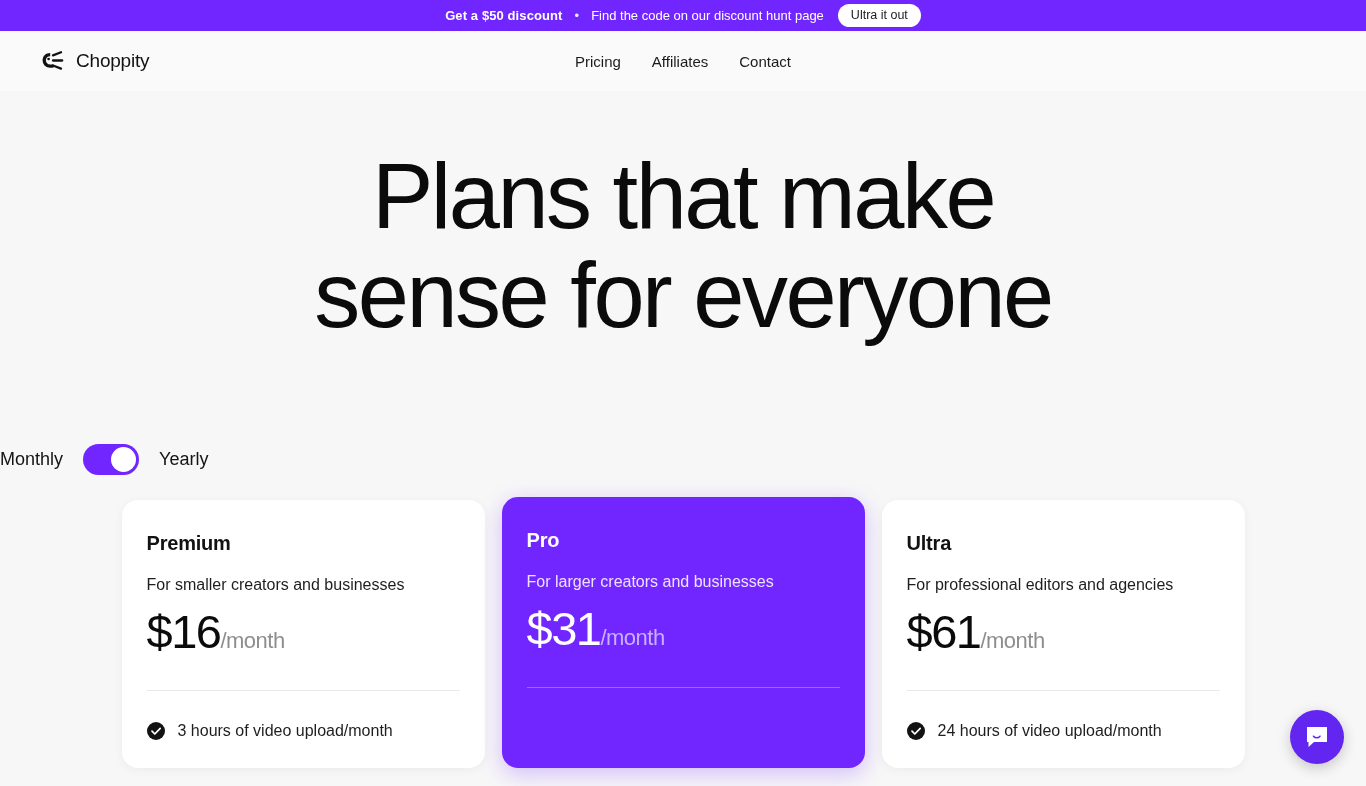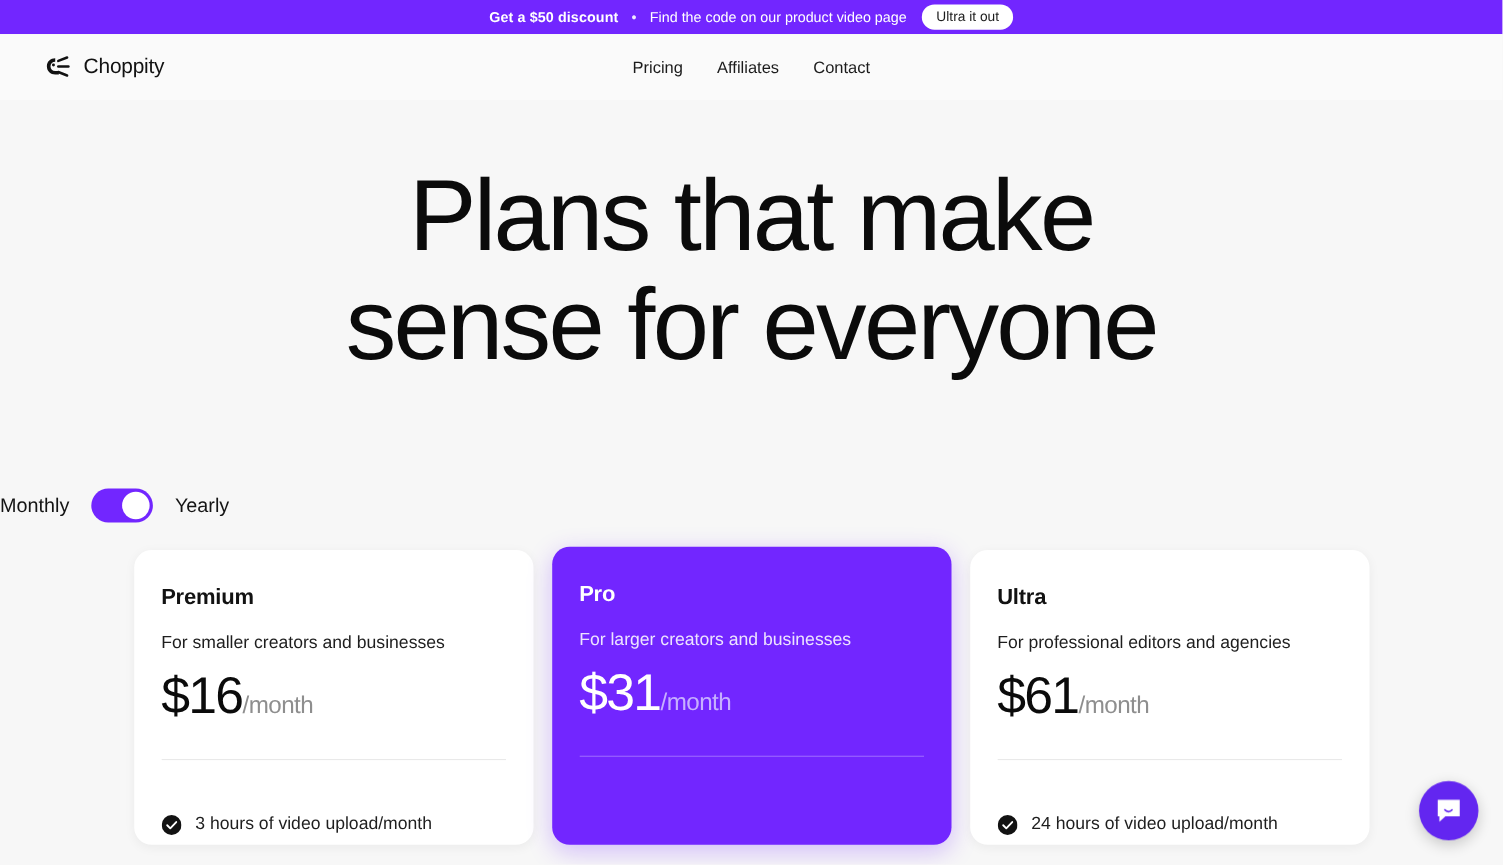--- a/index.html
+++ b/index.html
@@ -180,21 +180,21 @@
   .price-amount{ font-size:47px; letter-spacing:-1.5px; line-height:1; }
   .price-period{ font-size:22px; color:#8e8e8e; letter-spacing:-.5px; }
   .card.featured .price-amount{ color:#ffffff; }
   .card.featured .price-period{ color:#c7b0ff; }
   .card-divider{
     margin-top:35px;
     height:1px; background:#e9e9e9; width:100%;
   }
   .card.featured .card-divider{ background:rgba(255,255,255,.3); }
   .feature-row{
-    margin-top:50px;
+    margin-top:31px;
     display:flex; align-items:center; gap:13px;
   }
   .check-icon{ width:18px; height:18px; flex:0 0 auto; display:block; }
   .feature-text{ font-size:16px; color:#1e1e1e; }
   .card.featured .feature-text{ color:#f3edff; }
 
   
   .chat-launcher{
     position:fixed;
     right:22px; bottom:22px;
@@ -207,21 +207,21 @@
     box-shadow:0 4px 14px rgba(0,0,0,.2);
   }
   .chat-icon{ width:26px; height:26px; display:block; }
 </style>
 </head>
 <body>
 
 <div class="promo-banner">
   <span class="promo-strong">Get a $50 discount</span>
   <span class="promo-dot">•</span>
-  <span class="promo-text">Find the code on our product video page</span>
+  <span class="promo-text">Find the code on our discount hunt page</span>
   <button class="promo-cta">Ultra it out</button>
 </div>
 
 <nav class="navbar">
 
   <div class="brand">
     <span>
       <svg class="brand-mark" viewBox="0 0 26 22" fill="none" xmlns="http://www.w3.org/2000/svg">
         <path d="M10.2 3.0 C6.0 3.0 2.6 5.8 2.6 10.3 C2.6 14.8 6.0 17.8 10.2 17.8 L13.5 17.8 L13.5 14.6 L10.2 14.6 C7.7 14.6 5.9 12.8 5.9 10.3 C5.9 7.8 7.7 6.2 10.2 6.2 Z" fill="#121212"></path>
         <circle cx="8.6" cy="9.0" r="1.35" fill="#121212"></circle>

